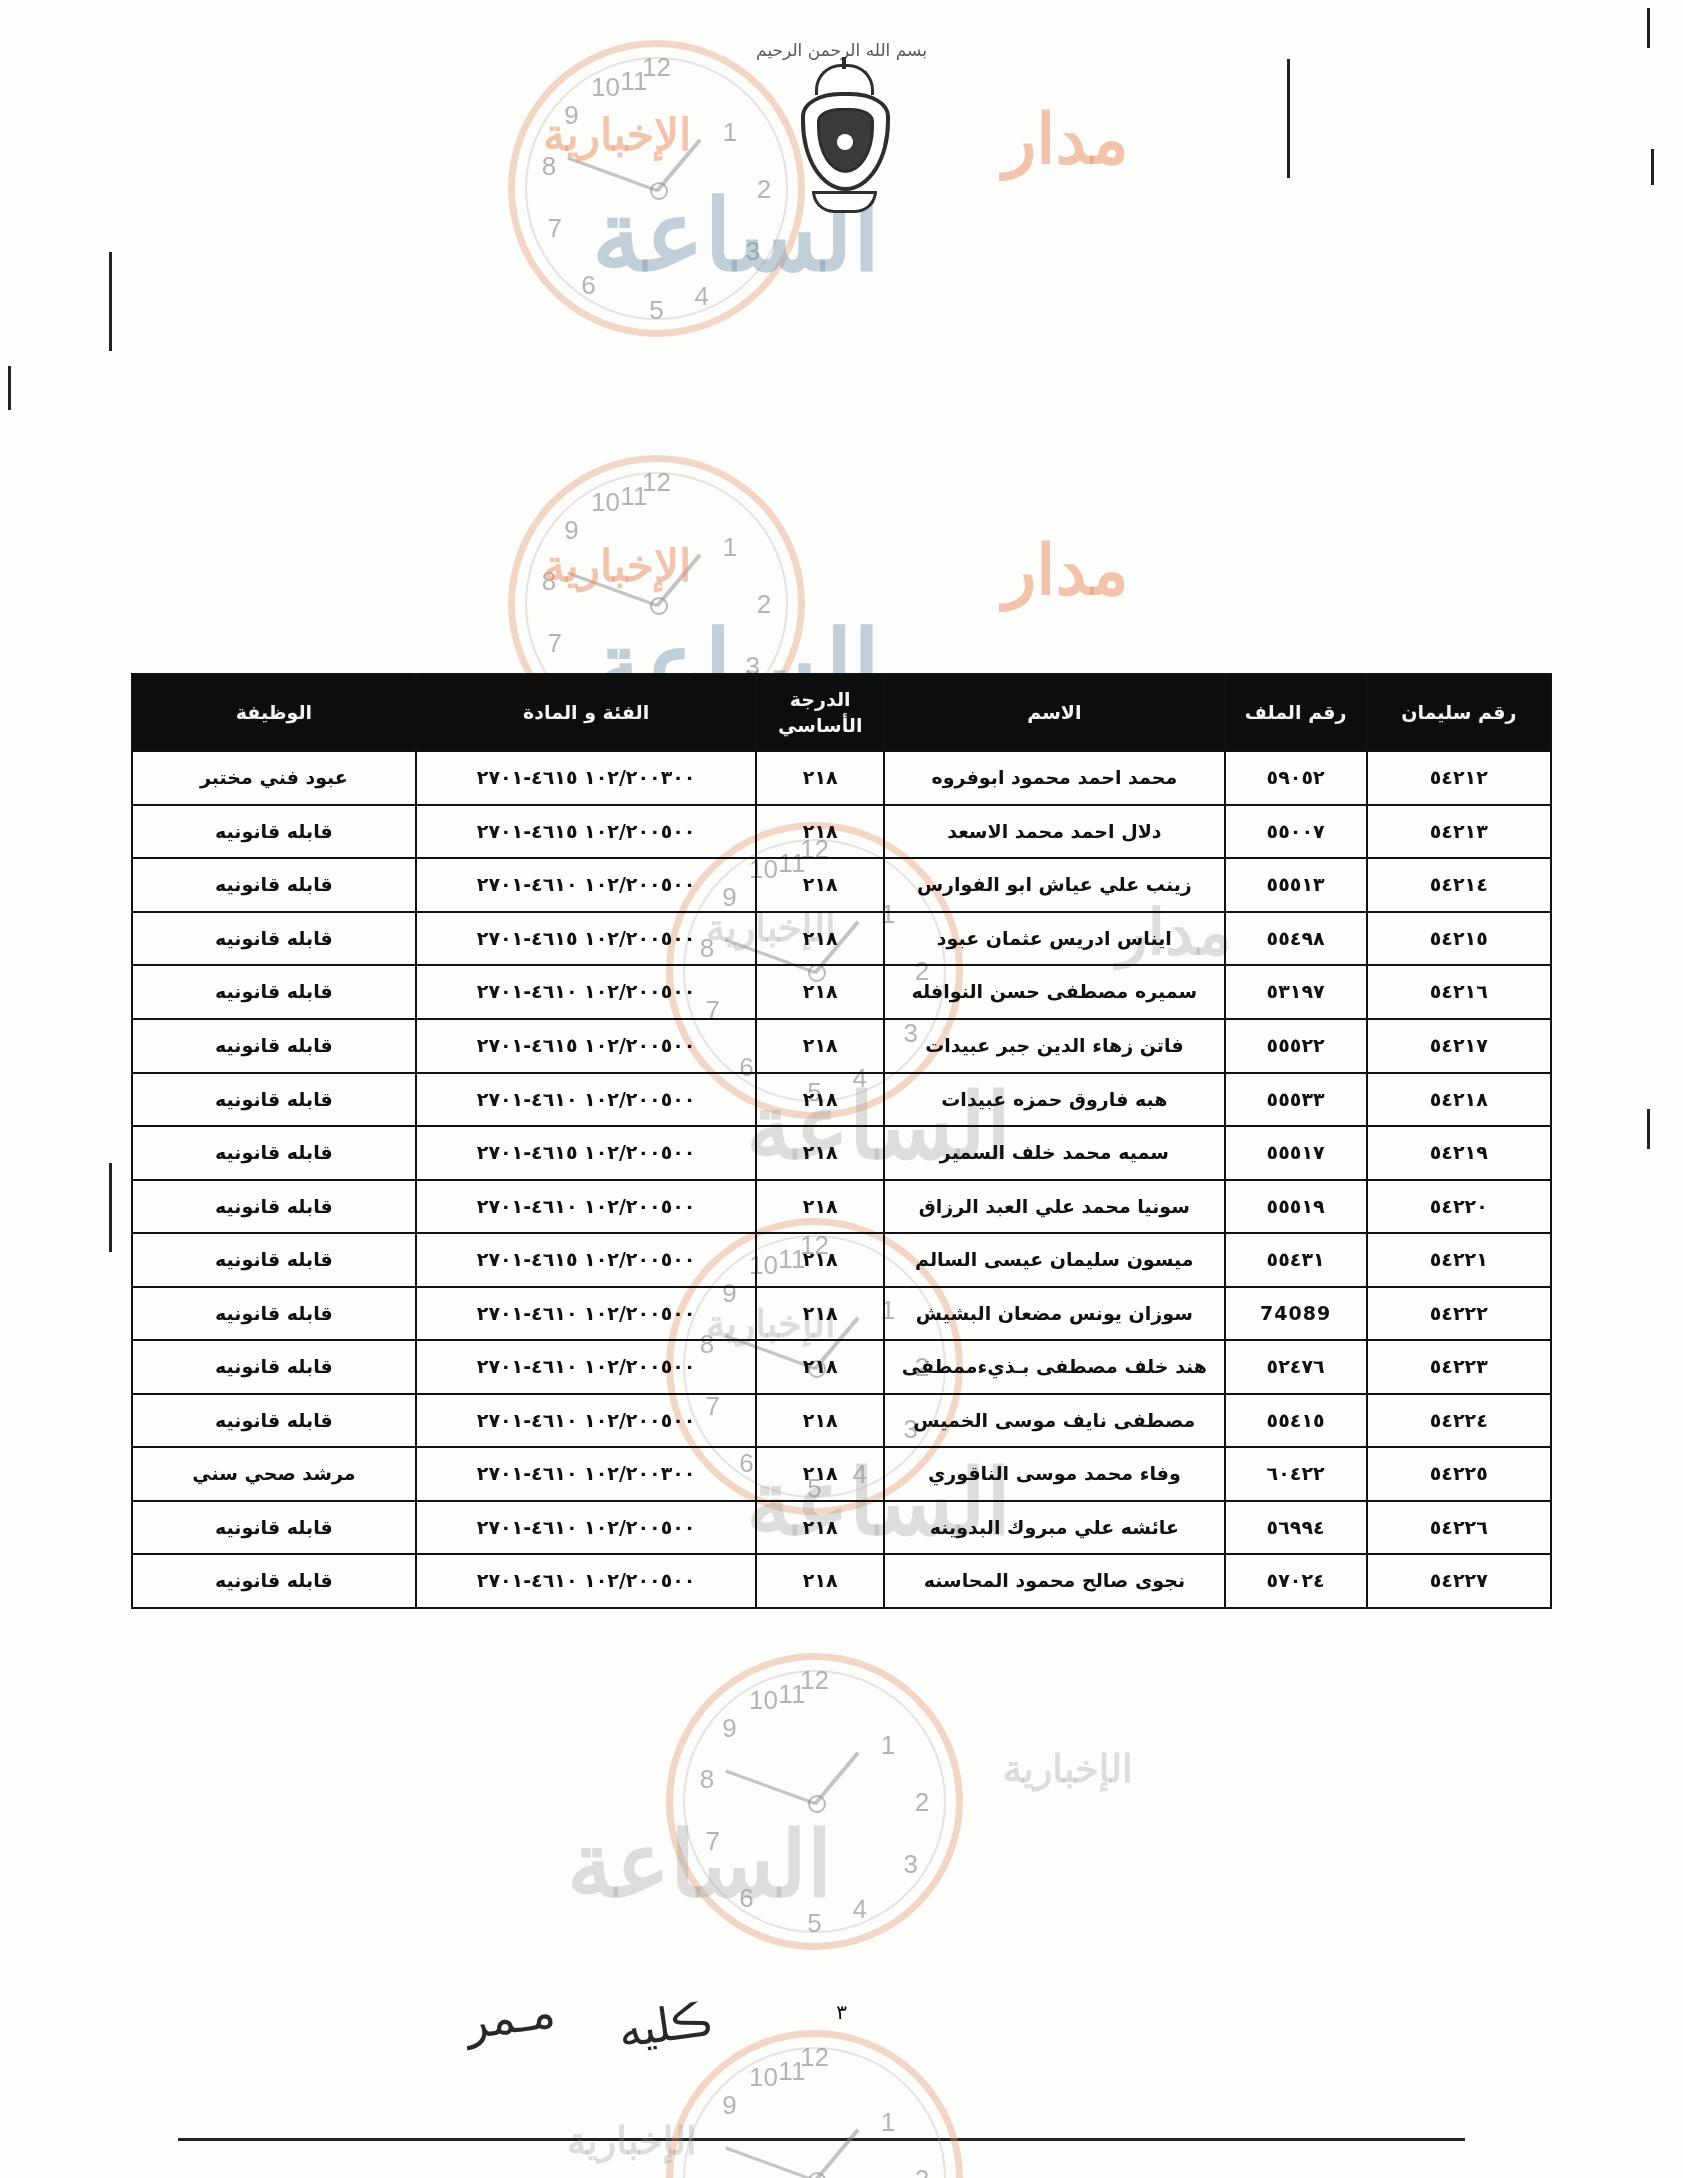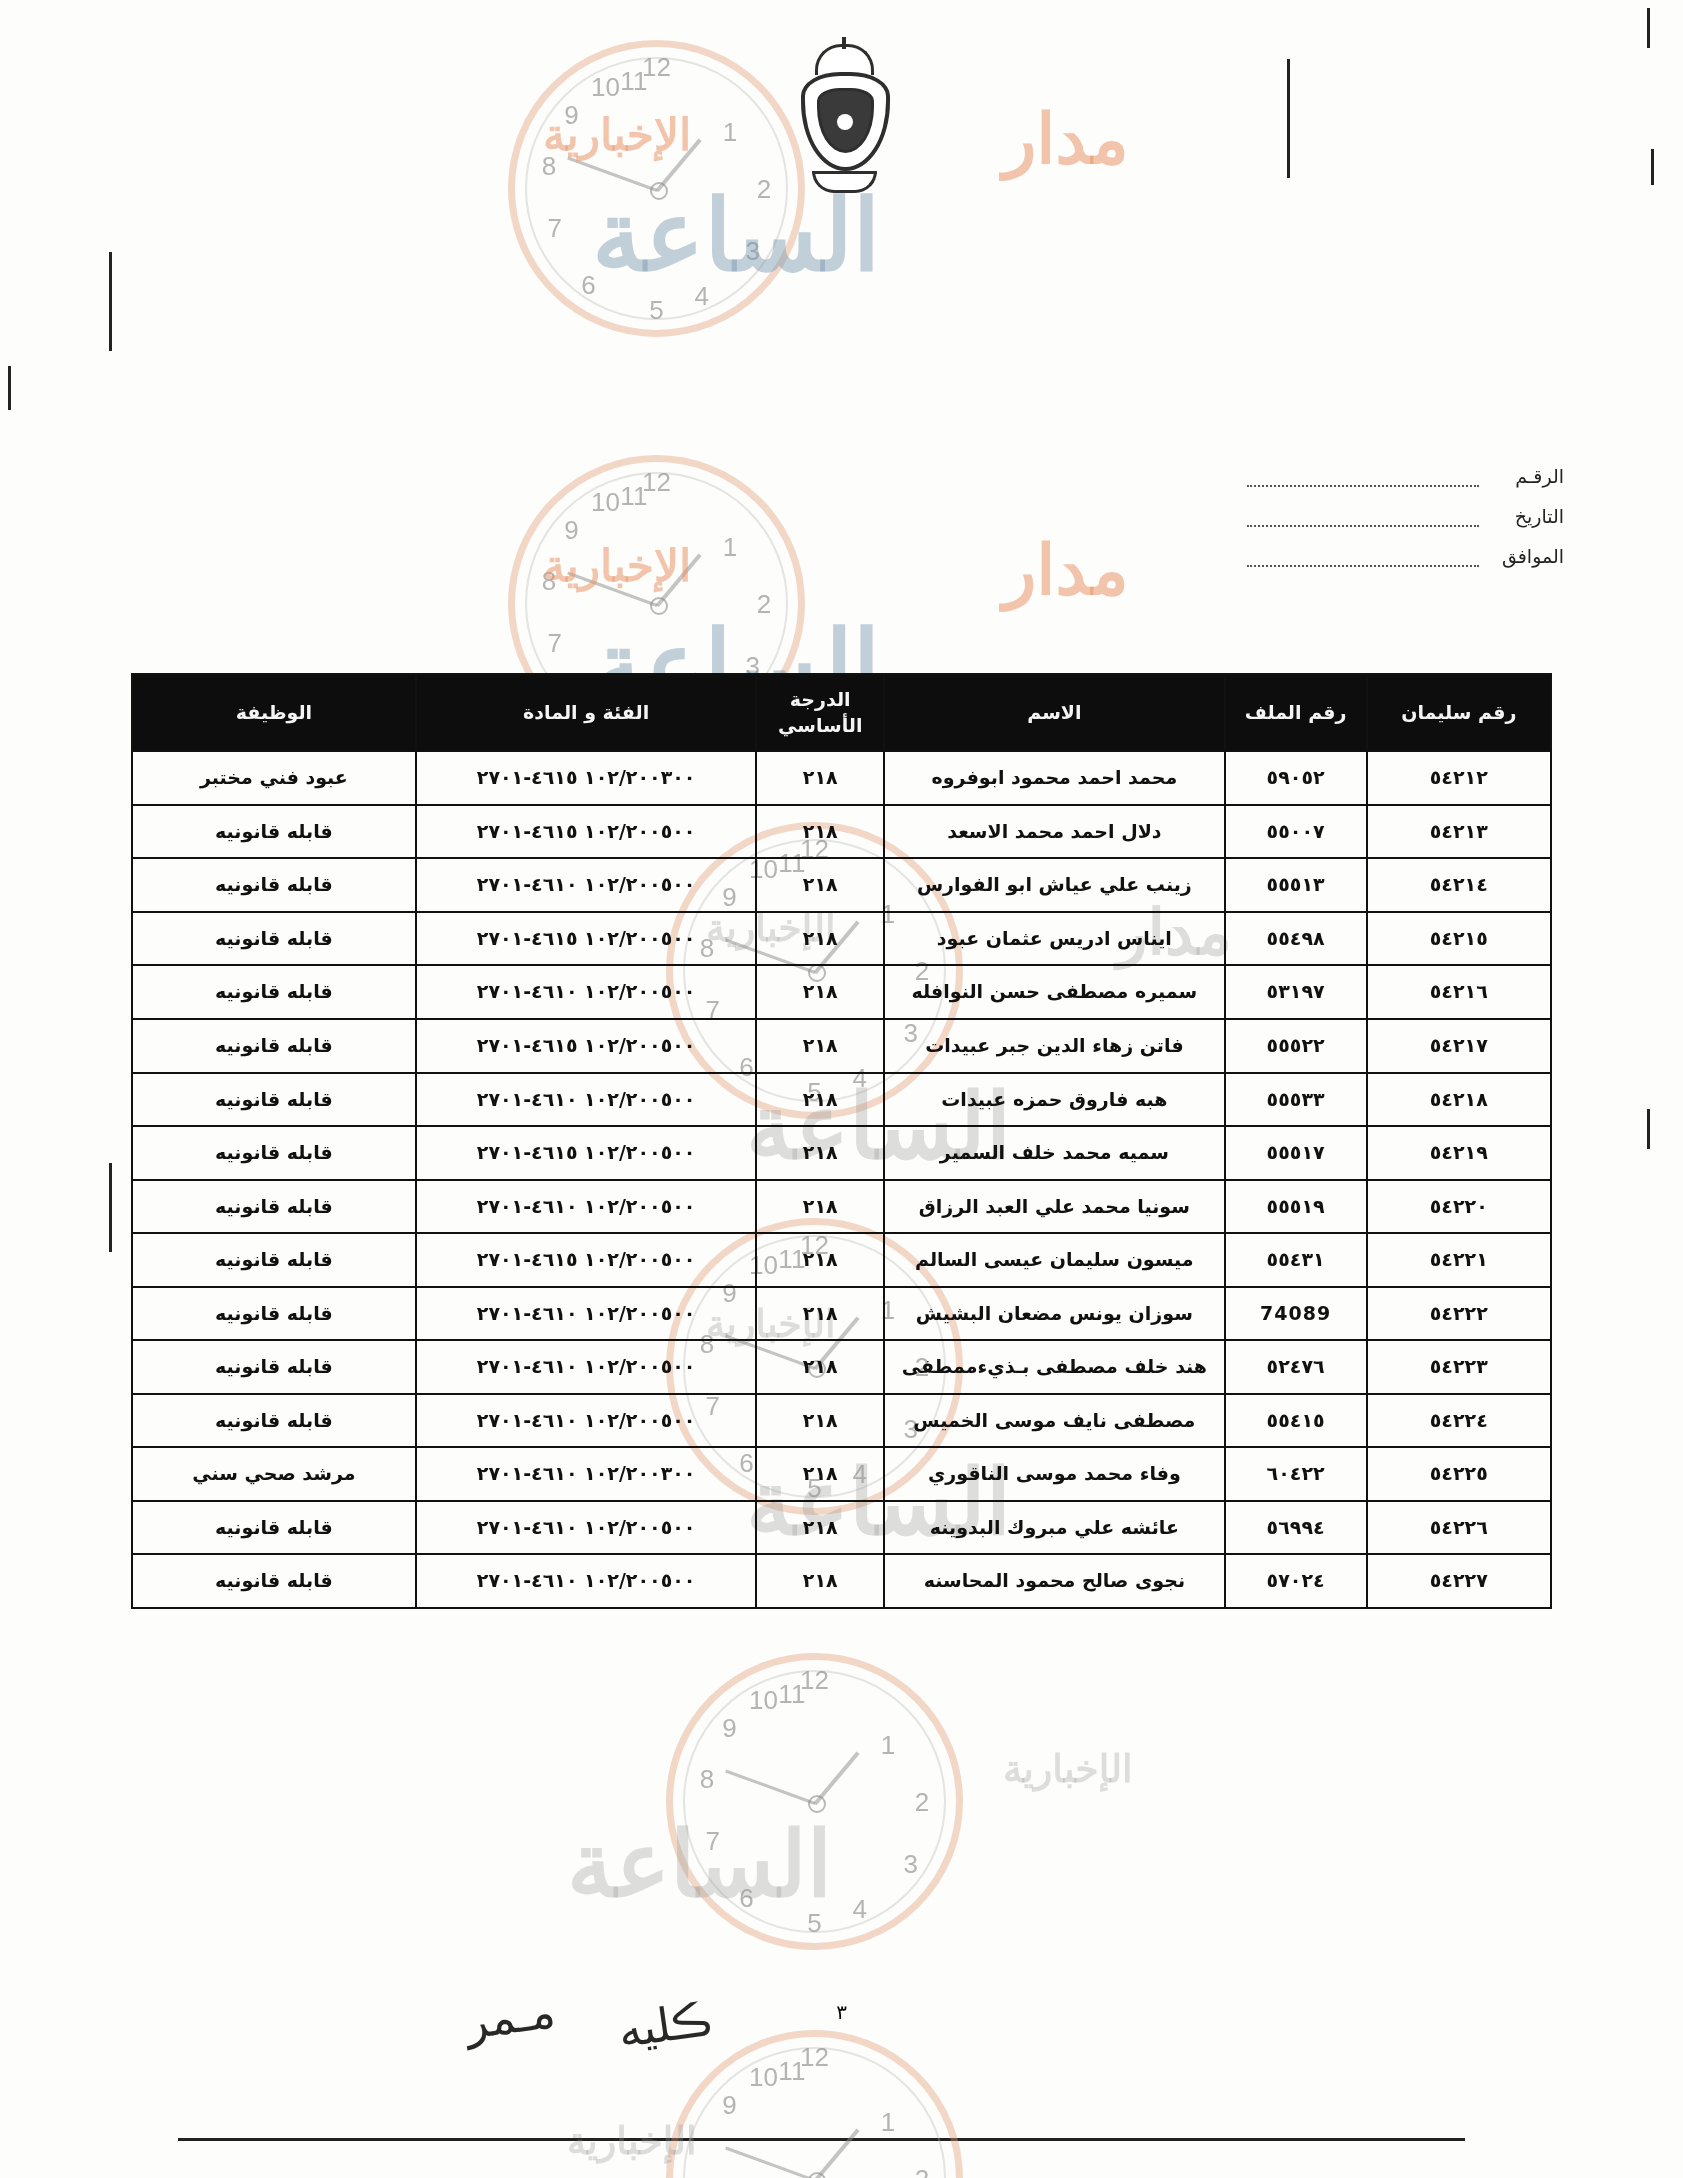--- a/index.html
+++ b/index.html
@@ -452,44 +452,31 @@
     <div class="wm-text-big" style="left:693px;top:1302px;font-size:38px;">الإخبارية</div>
     <div class="wm-text-big" style="left:733px;top:1450px;font-size:91px;">الساعة</div>
 
     <div class="wm-text-big" style="left:990px;top:1747px;font-size:38px;">الإخبارية</div>
     <div class="wm-text-big" style="left:554px;top:1812px;font-size:91px;">الساعة</div>
 
     <div class="wm-text-big" style="left:554px;top:2119px;font-size:38px;">الإخبارية</div>
   </div>
 
   <div class="header">
+    <div class="basmala">بسم الله الرحمن الرحيم</div>
     <div class="emblem">
       <div class="crown"></div>
       <div class="shield">
           <div class="inner"></div>
           <div class="dot"></div>
         </div>
       <div class="ribbon"></div>
     </div>
   </div>
 
-  <div class="meta">
-    <div class="meta-row">
-      <span class="meta-label">الرقـم</span>
-      <span class="meta-dots"></span>
-    </div>
-    <div class="meta-row">
-      <span class="meta-label">التاريخ</span>
-      <span class="meta-dots"></span>
-    </div>
-    <div class="meta-row">
-      <span class="meta-label">الموافق</span>
-      <span class="meta-dots"></span>
-    </div>
-  </div>
 
   <div class="table-wrap">
     <table class="doc">
       <colgroup>
         <col class="w-order">
         <col class="w-file">
         <col class="w-name">
         <col class="w-class">
         <col class="w-code">
         <col class="w-job">

